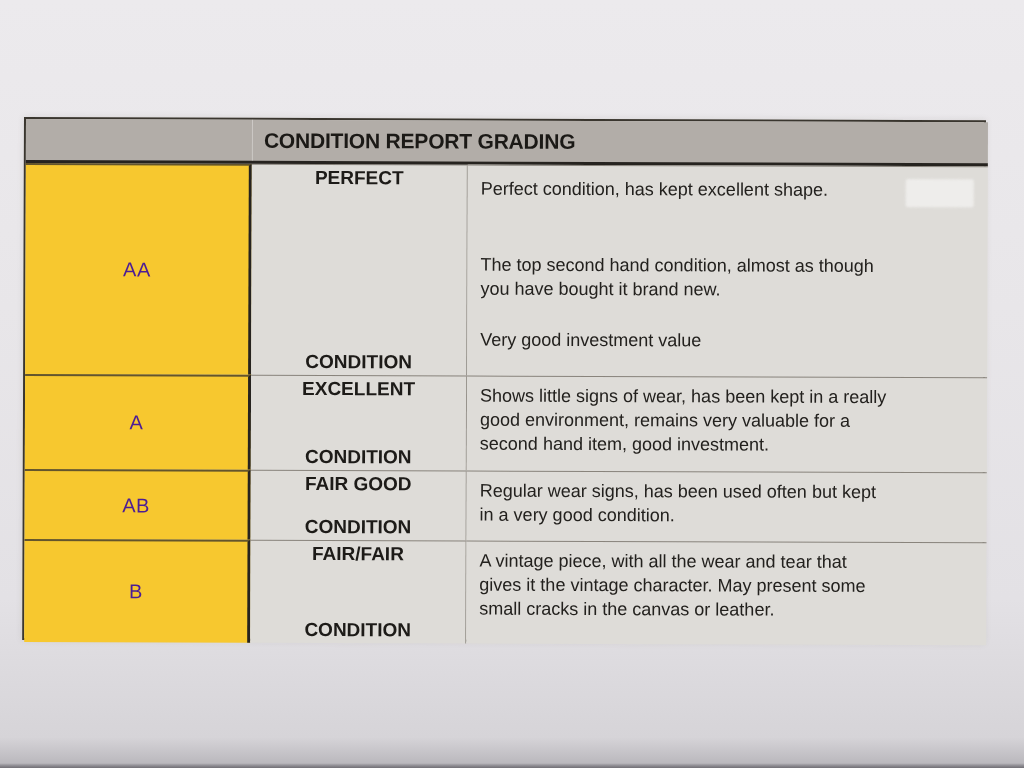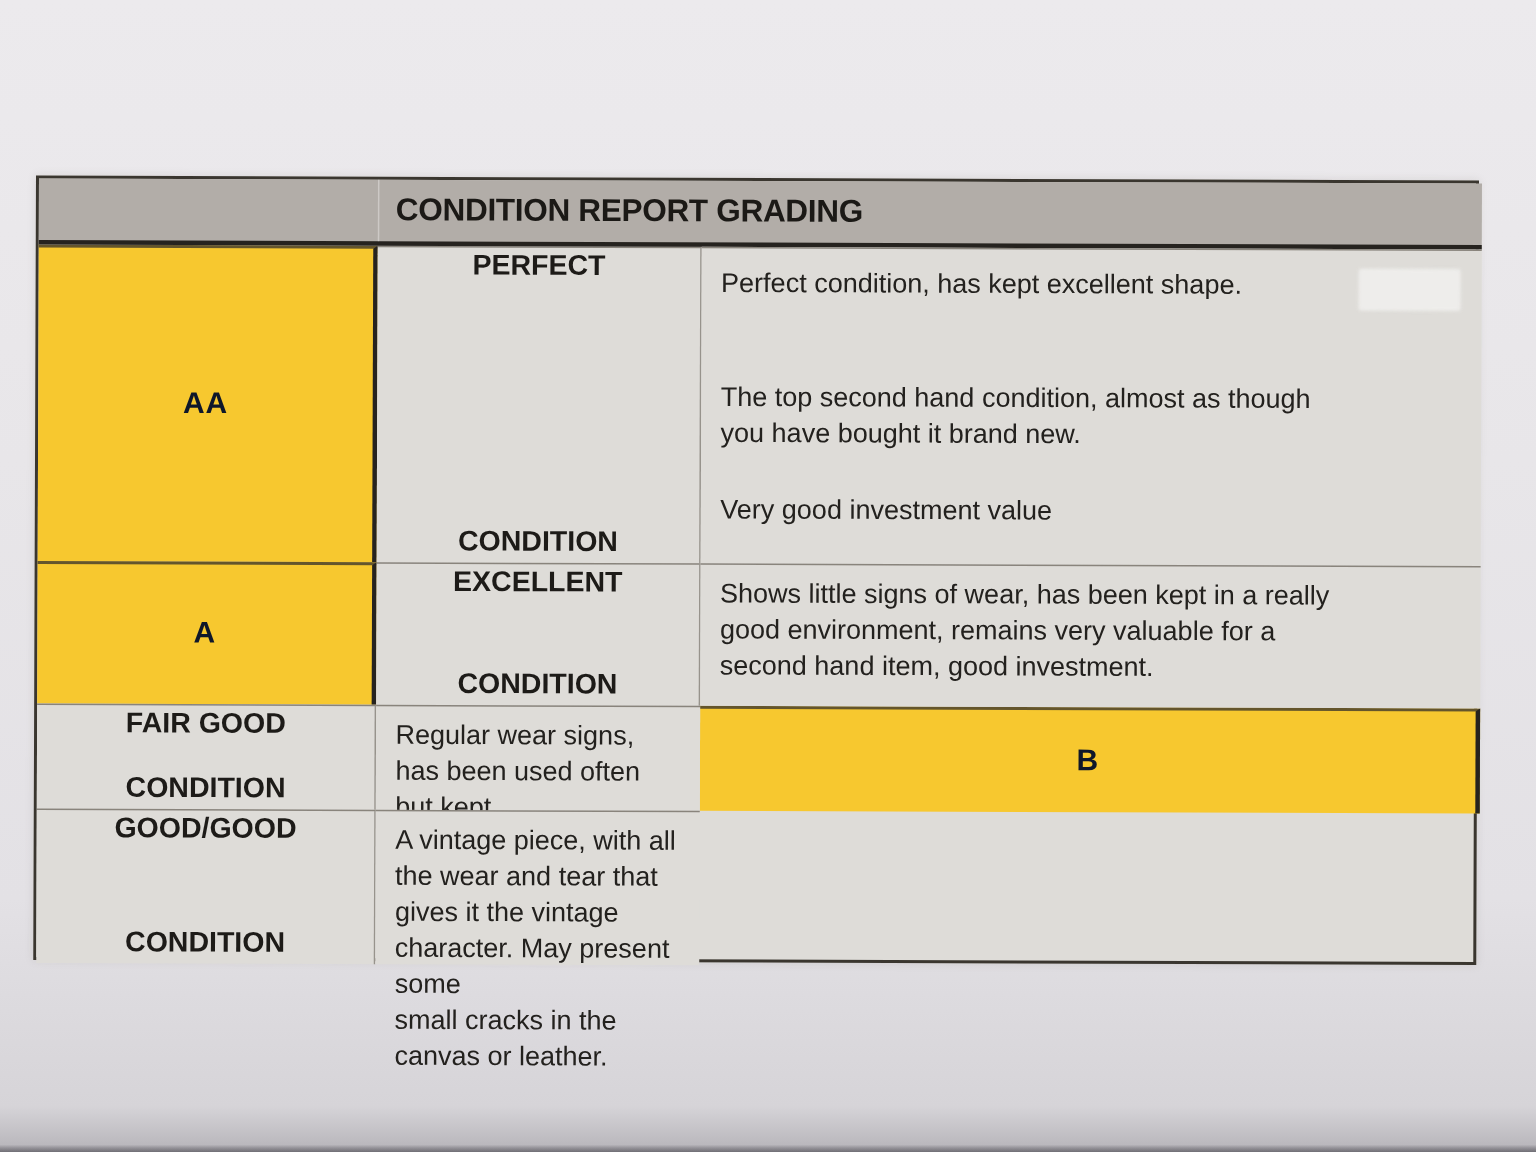--- a/index.html
+++ b/index.html
@@ -52,21 +52,21 @@
   }
   .header-divider{
     position:absolute;left:226px;top:0;bottom:0;width:1px;
     background:rgba(255,255,255,.35);
   }
   .grade-cell{
     background:var(--yellow);
     border-right:3px solid var(--border-heavy);
     border-top:2px solid rgba(62,56,44,.8);
     display:flex;align-items:center;justify-content:center;
-    font-weight:bold;font-size:20px;color:#0f172a;
+    font-weight:normal;font-size:20px;color:#4c1d95;
     letter-spacing:.5px;
   }
   .label-cell{
     background:var(--cell-bg);
     border-right:1px solid var(--border-light);
     border-top:1px solid rgba(90,85,76,.65);
     display:flex;flex-direction:column;align-items:center;justify-content:space-between;
     font-weight:bold;font-size:19px;line-height:1.35;color:#1d1b18;
     text-align:center;
   }
@@ -114,32 +114,33 @@
   <div class="label-cell">
     <div>EXCELLENT</div>
     <div>CONDITION</div>
   </div>
   <div class="desc-cell">
     <p>Shows little signs of wear, has been kept in a really
 good environment, remains very valuable for a
 second hand item, good investment.</p>
   </div>
 
+  <div class="grade-cell">AB</div>
   <div class="label-cell">
     <div>FAIR GOOD</div>
     <div>CONDITION</div>
   </div>
   <div class="desc-cell">
     <p>Regular wear signs, has been used often but kept
 in a very good condition.</p>
   </div>
 
   <div class="grade-cell">B</div>
   <div class="label-cell">
-    <div>GOOD/GOOD</div>
+    <div>FAIR/FAIR</div>
     <div>CONDITION</div>
   </div>
   <div class="desc-cell">
     <p>A vintage piece, with all the wear and tear that
 gives it the vintage character. May present some
 small cracks in the canvas or leather.</p>
   </div>
 
 </div>
 

